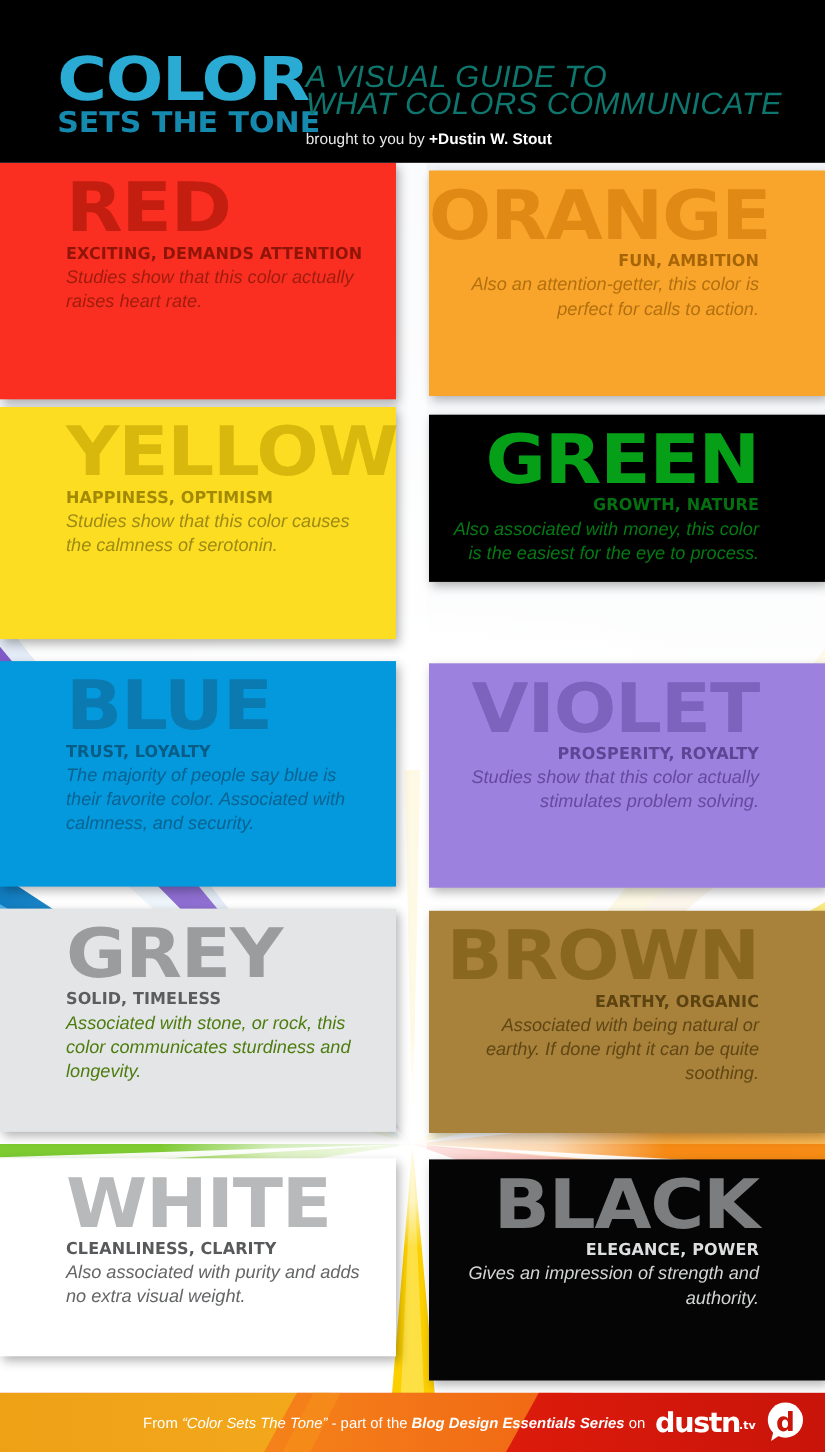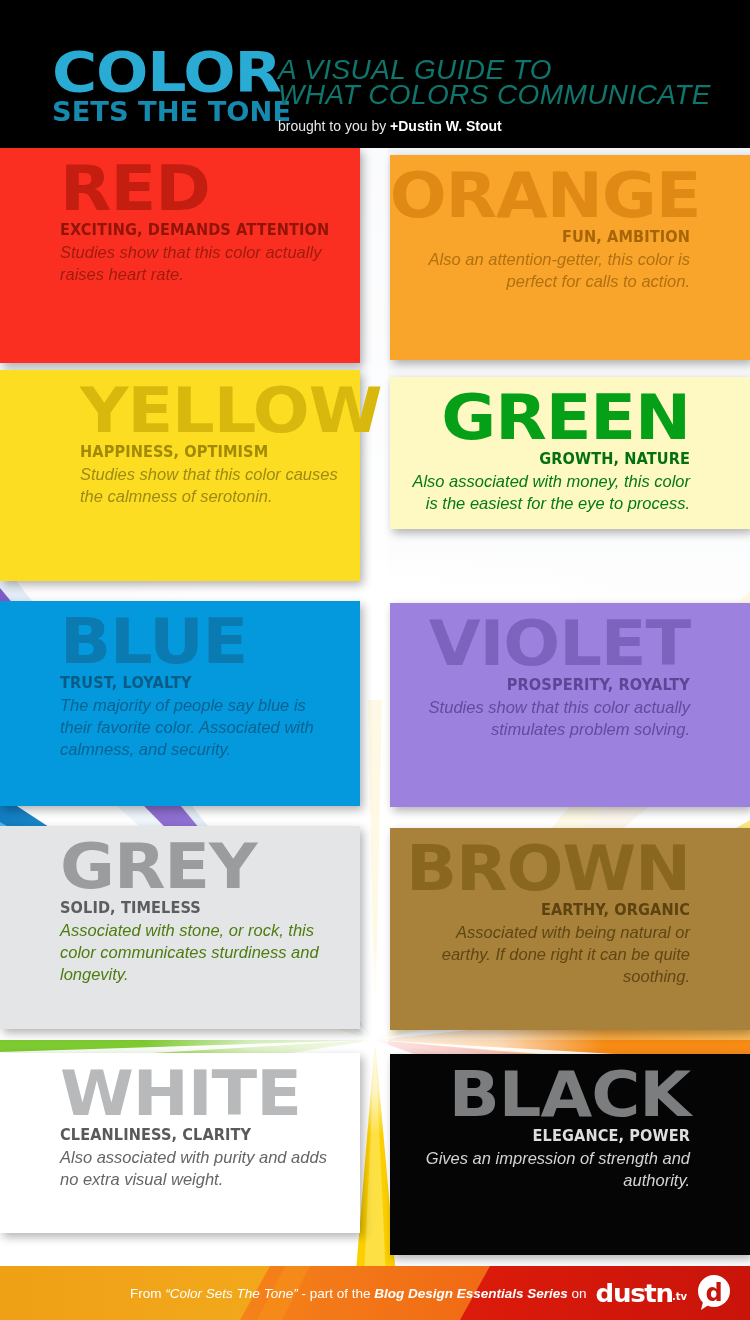--- a/index.html
+++ b/index.html
@@ -117,21 +117,21 @@
 
   
   .c-red    { left:0px;   top:148px;  width:360px; height:215px; background:#FB2F21; }
   .c-yellow { left:0px;   top:370px;  width:360px; height:211px; background:#FCDD22; }
   .c-blue   { left:0px;   top:601px;  width:360px; height:205px; background:#0498DD; }
   .c-grey   { left:0px;   top:826px;  width:360px; height:203px; background:#E4E5E6; }
   .c-white  { left:0px;   top:1053px; width:360px; height:180px; background:#FFFFFF; }
 
   
   .c-orange { left:390px; top:155px;  width:360px; height:205px; background:#F9A52B; }
-  .c-green  { left:390px; top:377px;  width:360px; height:152px; background:#fef9c3; }
+  .c-green  { left:390px; top:377px;  width:360px; height:152px; background:#000000; }
   .c-violet { left:390px; top:603px;  width:360px; height:204px; background:#9C82DE; }
   .c-brown  { left:390px; top:828px;  width:360px; height:202px; background:#A8813B; }
   .c-black  { left:390px; top:1054px; width:360px; height:201px; background:#050505; }
 
   
   .c-red .title    { font-size:62px; color:#C41E11; }
   .c-red .sub      { color:#901508; }
   .c-red .desc     { color:#9E1C0E; }
 
   .c-orange .title { font-size:62px; color:#E08A15; }
@@ -166,21 +166,21 @@
   .c-white .sub    { color:#58595B; }
   .c-white .desc   { color:#646567; }
 
   .c-black .title  { font-size:62px; color:#7C7D7F; }
   .c-black .sub    { color:#DDDEDF; }
   .c-black .desc   { color:#D3D4D5; }
 
   
   .c-red    { padding-top:16px; padding-left:60px; padding-right:22px; }
   .c-orange { padding-top:16px; padding-left:22px; padding-right:60px; }
-  .c-yellow { padding-top:16px; padding-left:80px; padding-right:22px; }
+  .c-yellow { padding-top:16px; padding-left:60px; padding-right:22px; }
   .c-green  { padding-top:16px; padding-left:22px; padding-right:60px; }
   .c-blue   { padding-top:16px; padding-left:60px; padding-right:22px; }
   .c-violet { padding-top:16px; padding-left:22px; padding-right:60px; }
   .c-grey   { padding-top:16px; padding-left:60px; padding-right:22px; }
   .c-brown  { padding-top:16px; padding-left:22px; padding-right:60px; }
   .c-white  { padding-top:16px; padding-left:60px; padding-right:22px; }
   .c-black  { padding-top:16px; padding-left:22px; padding-right:60px; }
 
   
   .footer {

